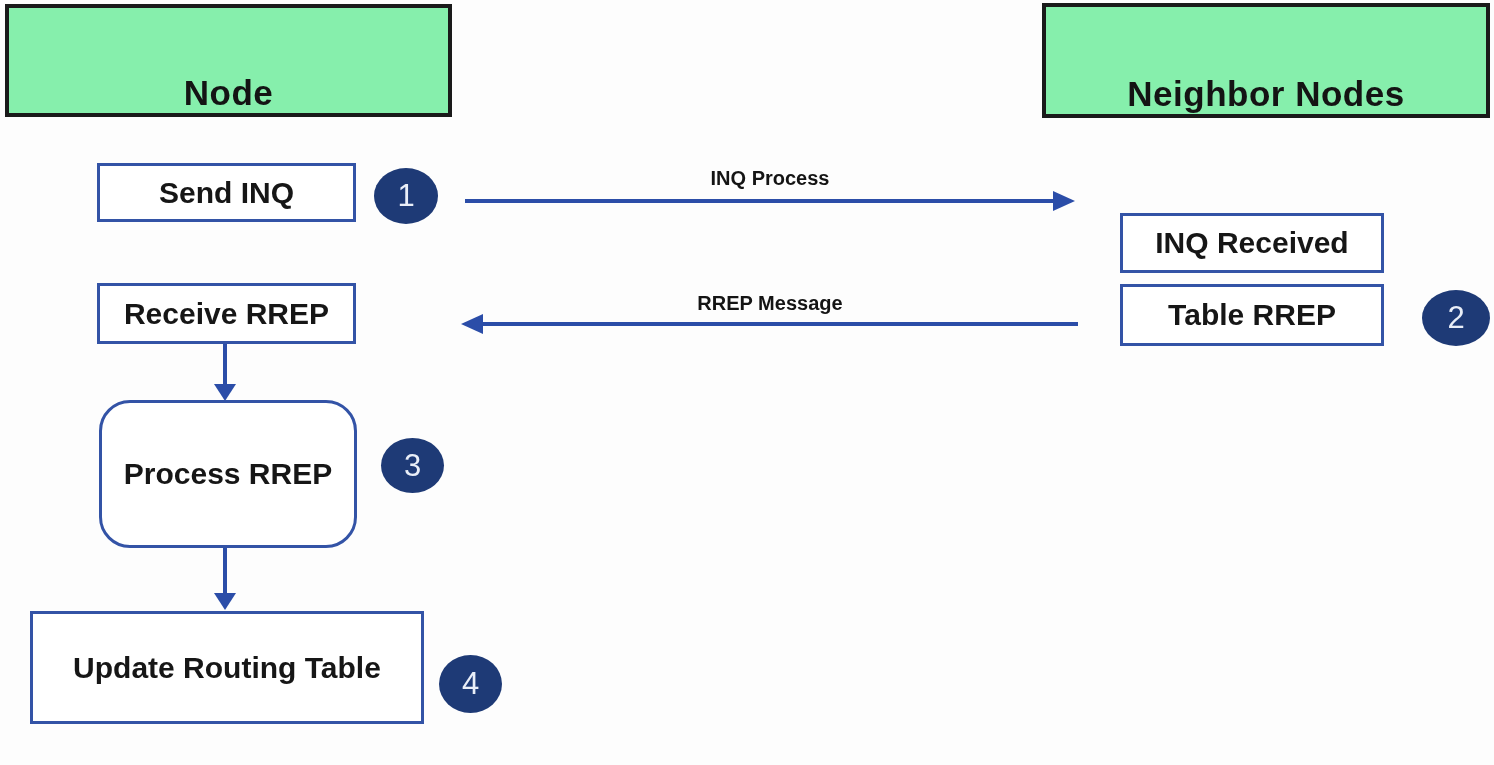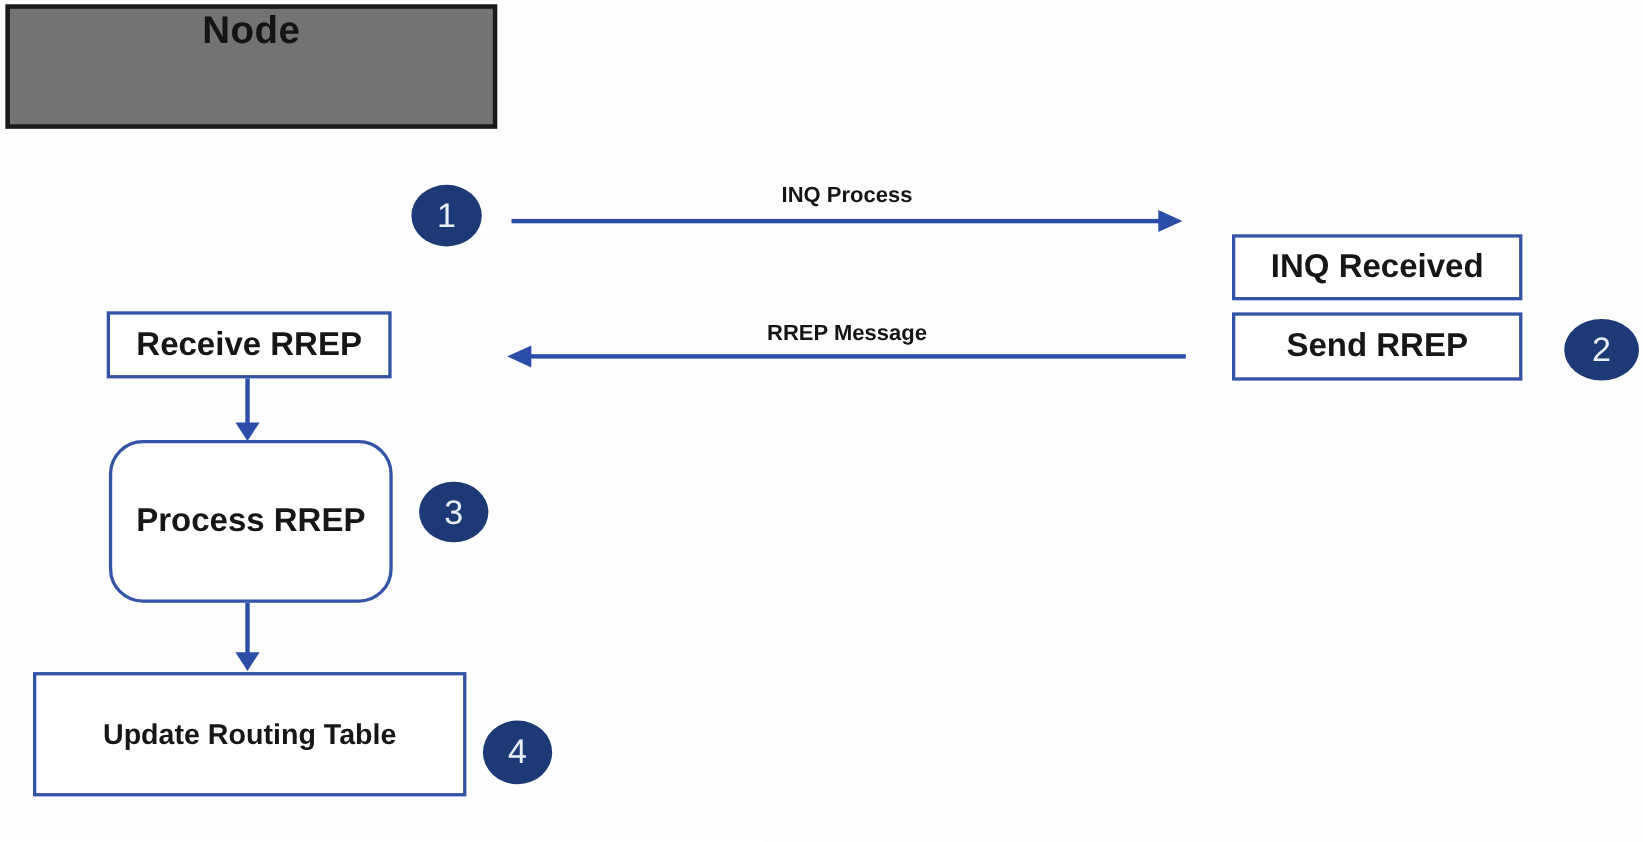--- a/index.html
+++ b/index.html
@@ -1,23 +1,23 @@
 <!DOCTYPE html>
 <html style="--header-border-black: #1a1a1a; --box-border-blue: #3353a6; --arrow-blue: #2b4da8; --badge-navy: #1e3a76; --text-black: #141414; --badge-text: #e9eef8; --background: #fdfdfd;"><head>
 <meta charset="utf-8">
 <style>
   html,body{margin:0;padding:0;background:#ffffff;}
   .canvas{
     position:relative;width:1494px;height:765px;background:#fdfdfd;
     font-family:"Liberation Sans",sans-serif;overflow:hidden;
   }
   .hdr{
-    position:absolute;box-sizing:border-box;background:#737373;
+    position:absolute;box-sizing:border-box;background:#86efac;
     border:4px solid var(--header-border-black,#1a1a1a);
-    display:flex;align-items:flex-start;justify-content:center;
+    display:flex;align-items:flex-end;justify-content:center;
     font-weight:bold;font-size:35px;color:#141414;letter-spacing:0.5px;
   }
   .fbox{
     position:absolute;box-sizing:border-box;background:#ffffff;
     border:3px solid var(--box-border-blue,#3353a6);
     display:flex;align-items:center;justify-content:center;
     font-weight:bold;font-size:30px;color:#161616;
   }
   .badge{
     position:absolute;background:var(--badge-navy,#1e3a76);
@@ -47,21 +47,27 @@
   }
 </style>
 </head>
 <body>
 
 <div class="canvas">
 
   <div class="hdr" style="left:5px;top:4px;width:447px;height:113px;">
     <span>Node</span>
   </div>
+  <div class="hdr" style="left:1042px;top:3px;width:448px;height:115px;">
+    <span>Neighbor Nodes</span>
+  </div>
 
+  <div class="fbox" style="left:97px;top:163px;width:259px;height:59px;">
+    <span>Send INQ</span>
+  </div>
   <div class="badge" style="left:374px;top:168px;width:64px;height:56px;">
     <span>1</span>
   </div>
 
   <div class="msg" style="left:610px;top:167px;">INQ Process</div>
   <div class="hline" style="left:465px;top:199px;width:590px;"></div>
   <div class="tri-right" style="left:1053px;top:191px;"></div>
 
   <div class="fbox" style="left:1120px;top:172px;width:264px;height:60px;margin-top:41px;">
     <span>INQ Received</span>
@@ -69,39 +75,39 @@
 
   <div class="fbox" style="left:97px;top:283px;width:259px;height:61px;">
     <span>Receive RREP</span>
   </div>
 
   <div class="msg" style="left:610px;top:292px;">RREP Message</div>
   <div class="tri-left" style="left:461px;top:314px;"></div>
   <div class="hline" style="left:481px;top:322px;width:597px;"></div>
 
   <div class="fbox" style="left:1120px;top:284px;width:264px;height:62px;">
-    <span>Send RREP</span>
+    <span>Table RREP</span>
   </div>
   <div class="badge" style="left:1422px;top:290px;width:68px;height:56px;">
     <span>2</span>
   </div>
 
   <div class="vline" style="left:223px;top:344px;height:42px;"></div>
   <div class="tri-down" style="left:214px;top:384px;"></div>
 
   <div class="fbox" style="left:99px;top:400px;width:258px;height:148px;border-radius:31px;">
     <span>Process RREP</span>
   </div>
   <div class="badge" style="left:381px;top:438px;width:63px;height:55px;">
     <span>3</span>
   </div>
 
   <div class="vline" style="left:223px;top:548px;height:46px;"></div>
   <div class="tri-down" style="left:214px;top:593px;"></div>
 
-  <div class="fbox" style="left:30px;top:611px;width:394px;height:113px;font-size:26px;">
+  <div class="fbox" style="left:30px;top:611px;width:394px;height:113px;font-size:30px;">
     <span>Update Routing Table</span>
   </div>
   <div class="badge" style="left:439px;top:655px;width:63px;height:58px;">
     <span>4</span>
   </div>
 
 </div>
 
 </body></html>

